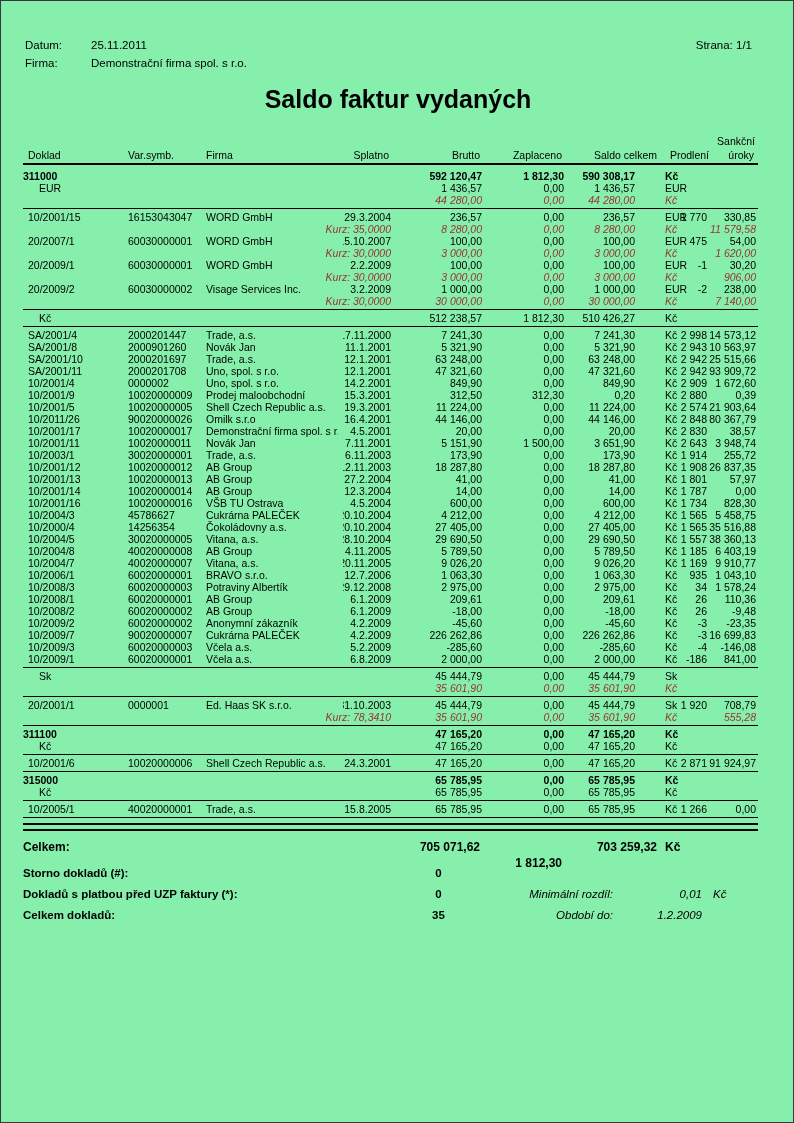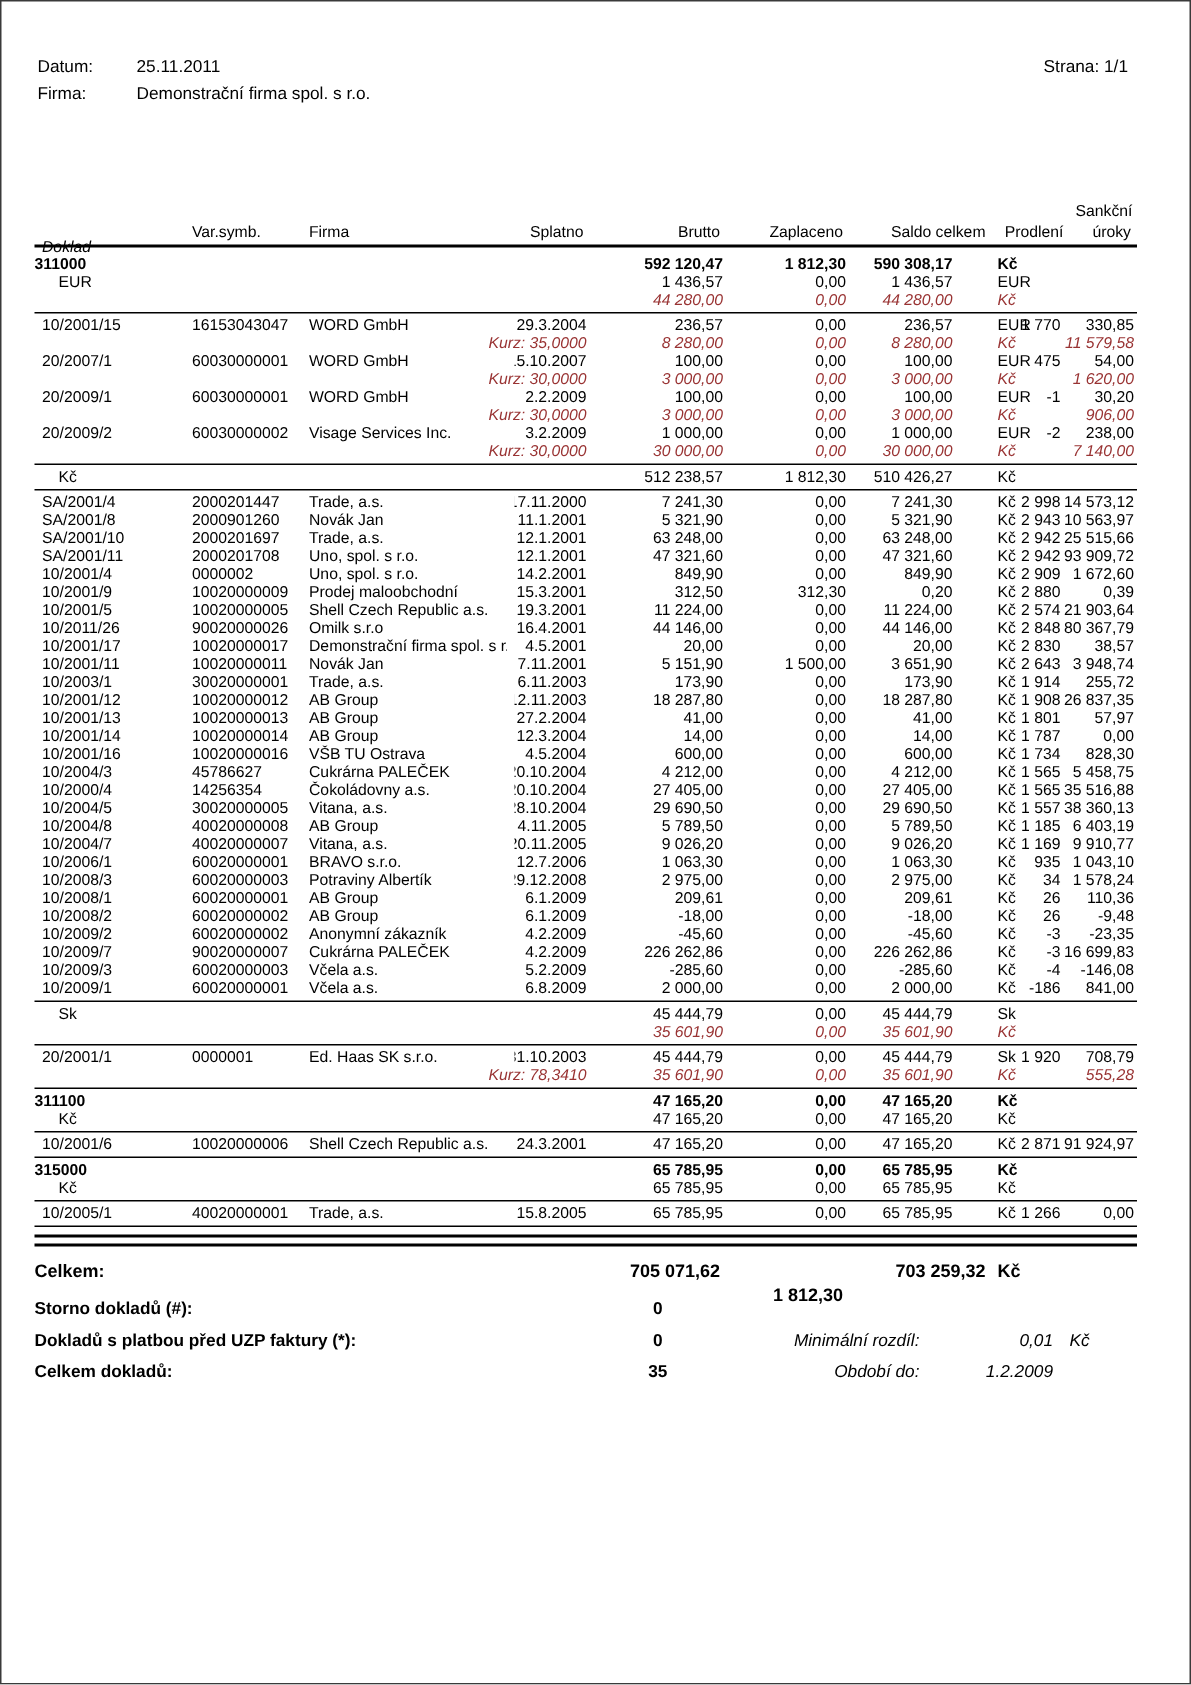--- a/index.html
+++ b/index.html
@@ -1,18 +1,18 @@
 <!DOCTYPE html>
 <html><head>
 <meta charset="utf-8">
 <style>
   * { box-sizing: border-box; margin: 0; padding: 0; }
   html,body { background:#e8e8e8; }
   .page {
-    position: relative; width: 794px; height: 1123px; background: #ffffff;
+    position: relative; width: 794px; height: 1123px; background: #86efac;
     border: 1px solid #3a3a3a; overflow: hidden;
     font-family: "Liberation Sans", sans-serif; font-size: 10.5px; color: #000;
   }
   .abs { position: absolute; white-space: nowrap; }
   .i { font-style: italic; }
   .title { width: 794px; text-align: center; font-size: 25px; font-weight: bold; }
   .meta { font-size: 11.5px; }
 
   
   .colhead { font-size: 10.5px; }
@@ -51,23 +51,24 @@
 <body>
 
 <div class="page">
 
   <div class="abs meta" style="left:24px; top:38px;">Datum:</div>
   <div class="abs meta" style="left:90px; top:38px;">25.11.2011</div>
   <div class="abs meta" style="right:41px; top:38px;">Strana: 1/1</div>
   <div class="abs meta" style="left:24px; top:56px;">Firma:</div>
   <div class="abs meta" style="left:90px; top:56px;">Demonstrační firma spol. s r.o.</div>
 
+  <div class="abs title" style="left:0; top:84px;">Saldo faktur vydaných</div>
 
   <div class="abs colhead" style="right:38px; top:134px;">Sankční</div>
-  <div class="abs colhead" style="left:27px;  top:158px;font-style:italic;">Doklad</div>
+  <div class="abs colhead" style="left:27px;  top:148px;">Doklad</div>
   <div class="abs colhead" style="left:127px; top:148px;">Var.symb.</div>
   <div class="abs colhead" style="left:205px; top:148px;">Firma</div>
   <div class="abs colhead" style="right:404px; top:148px;">Splatno</div>
   <div class="abs colhead" style="right:313px; top:148px;">Brutto</div>
   <div class="abs colhead" style="right:231px; top:148px;">Zaplaceno</div>
   <div class="abs colhead" style="right:136px; top:148px;">Saldo celkem</div>
   <div class="abs colhead" style="right:84px; top:148px;">Prodlení</div>
   <div class="abs colhead" style="right:39px; top:148px;">úroky</div>
   <div class="rule" style="top:162px; height:2px;"></div>
 

